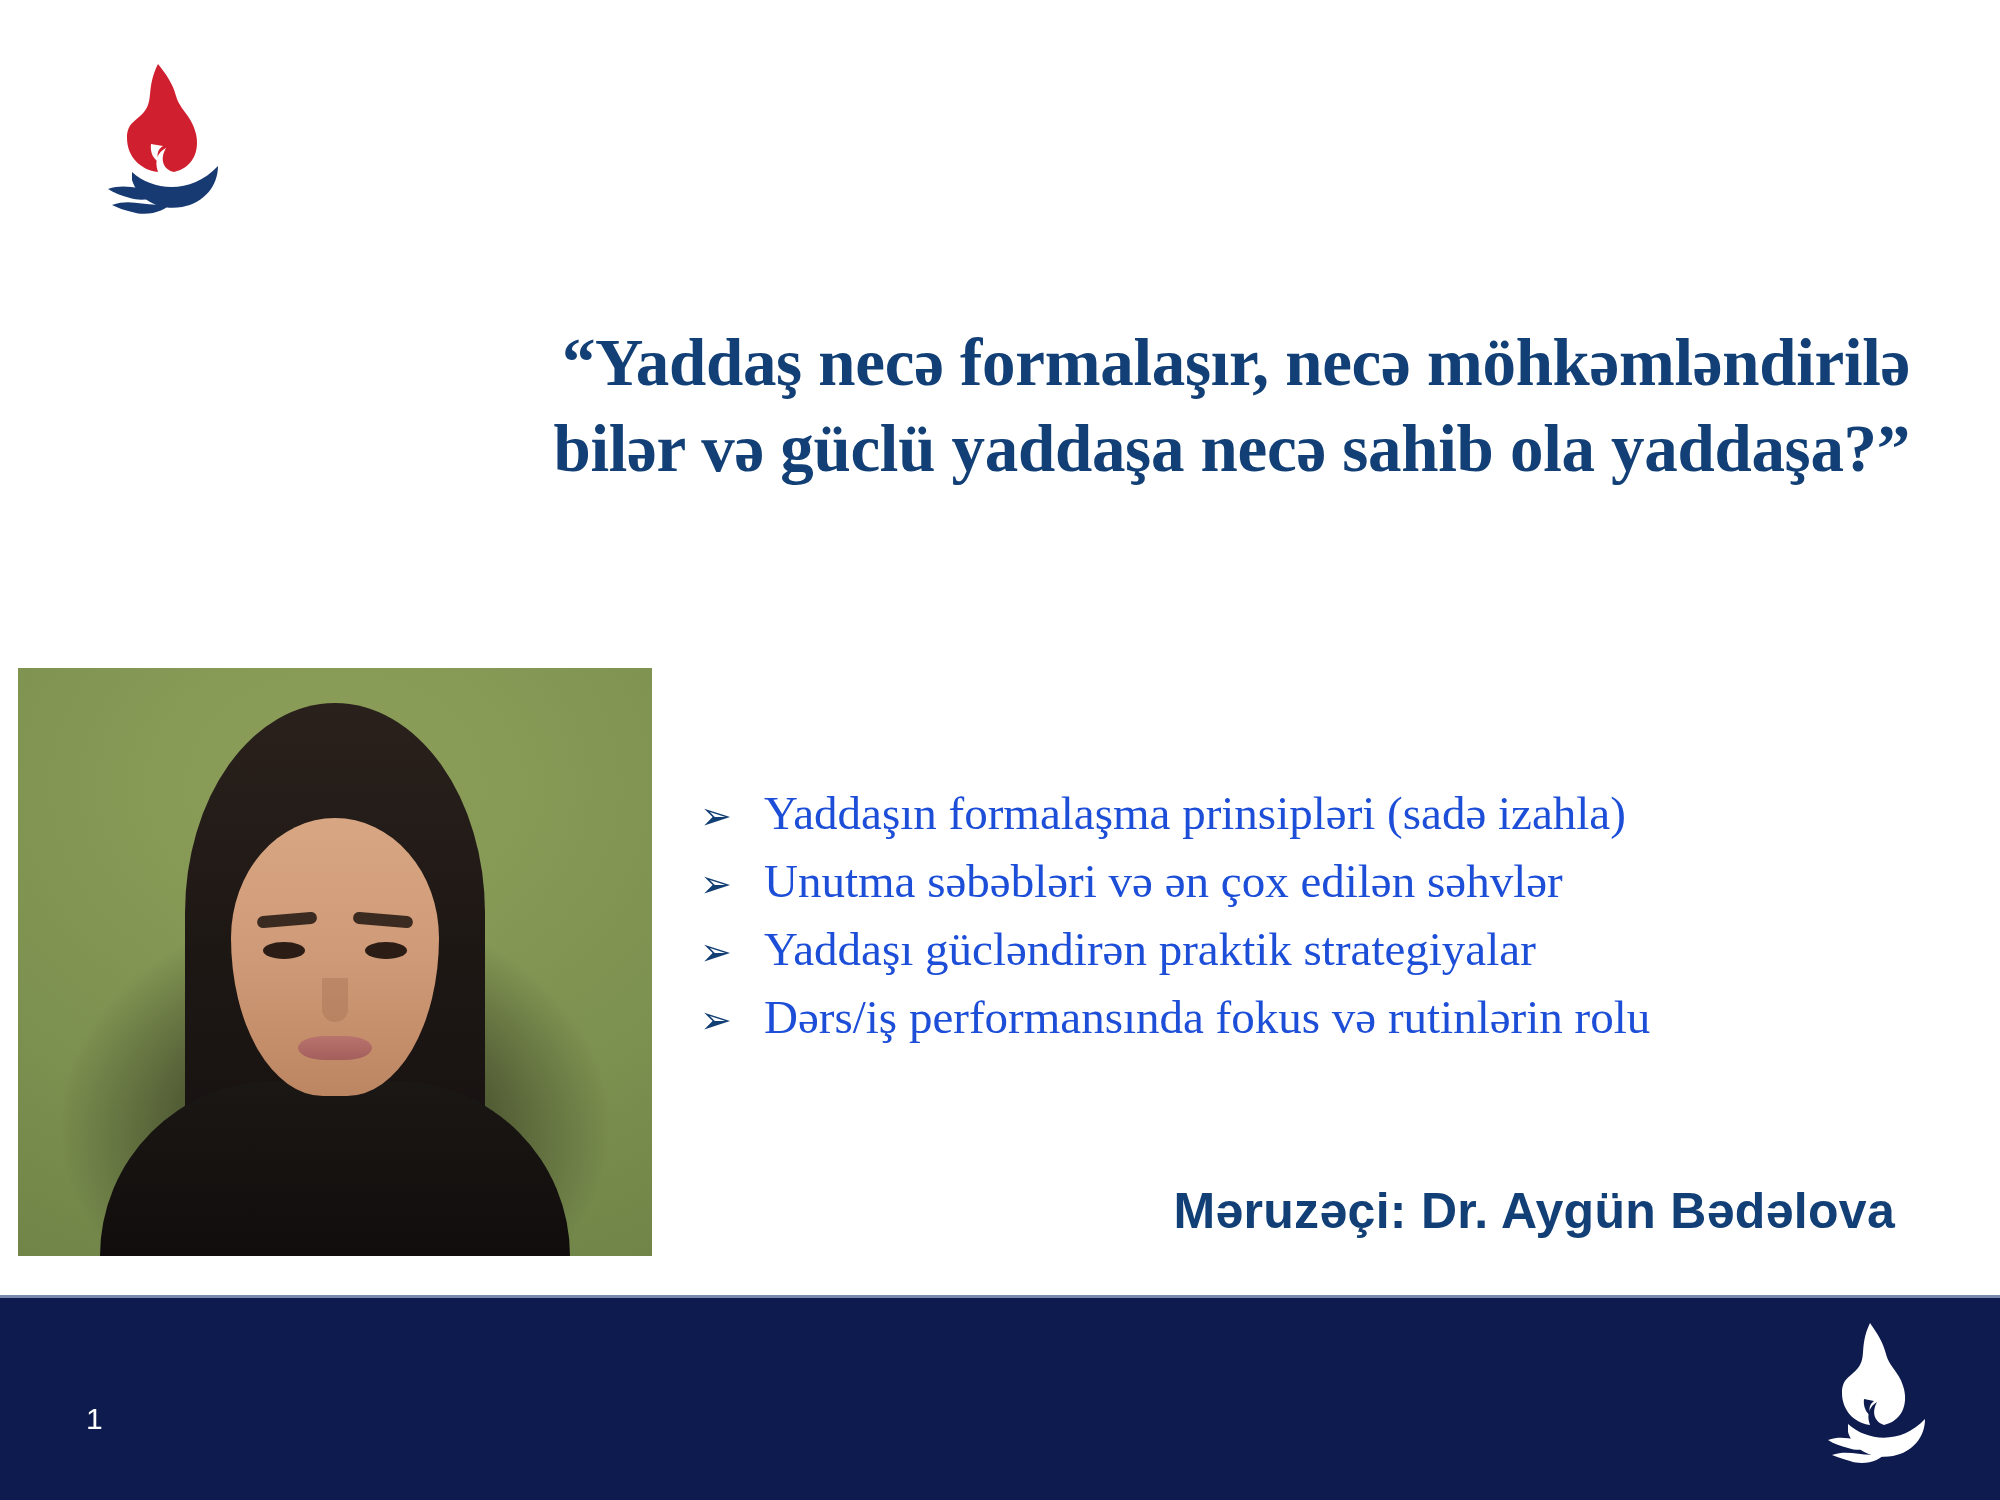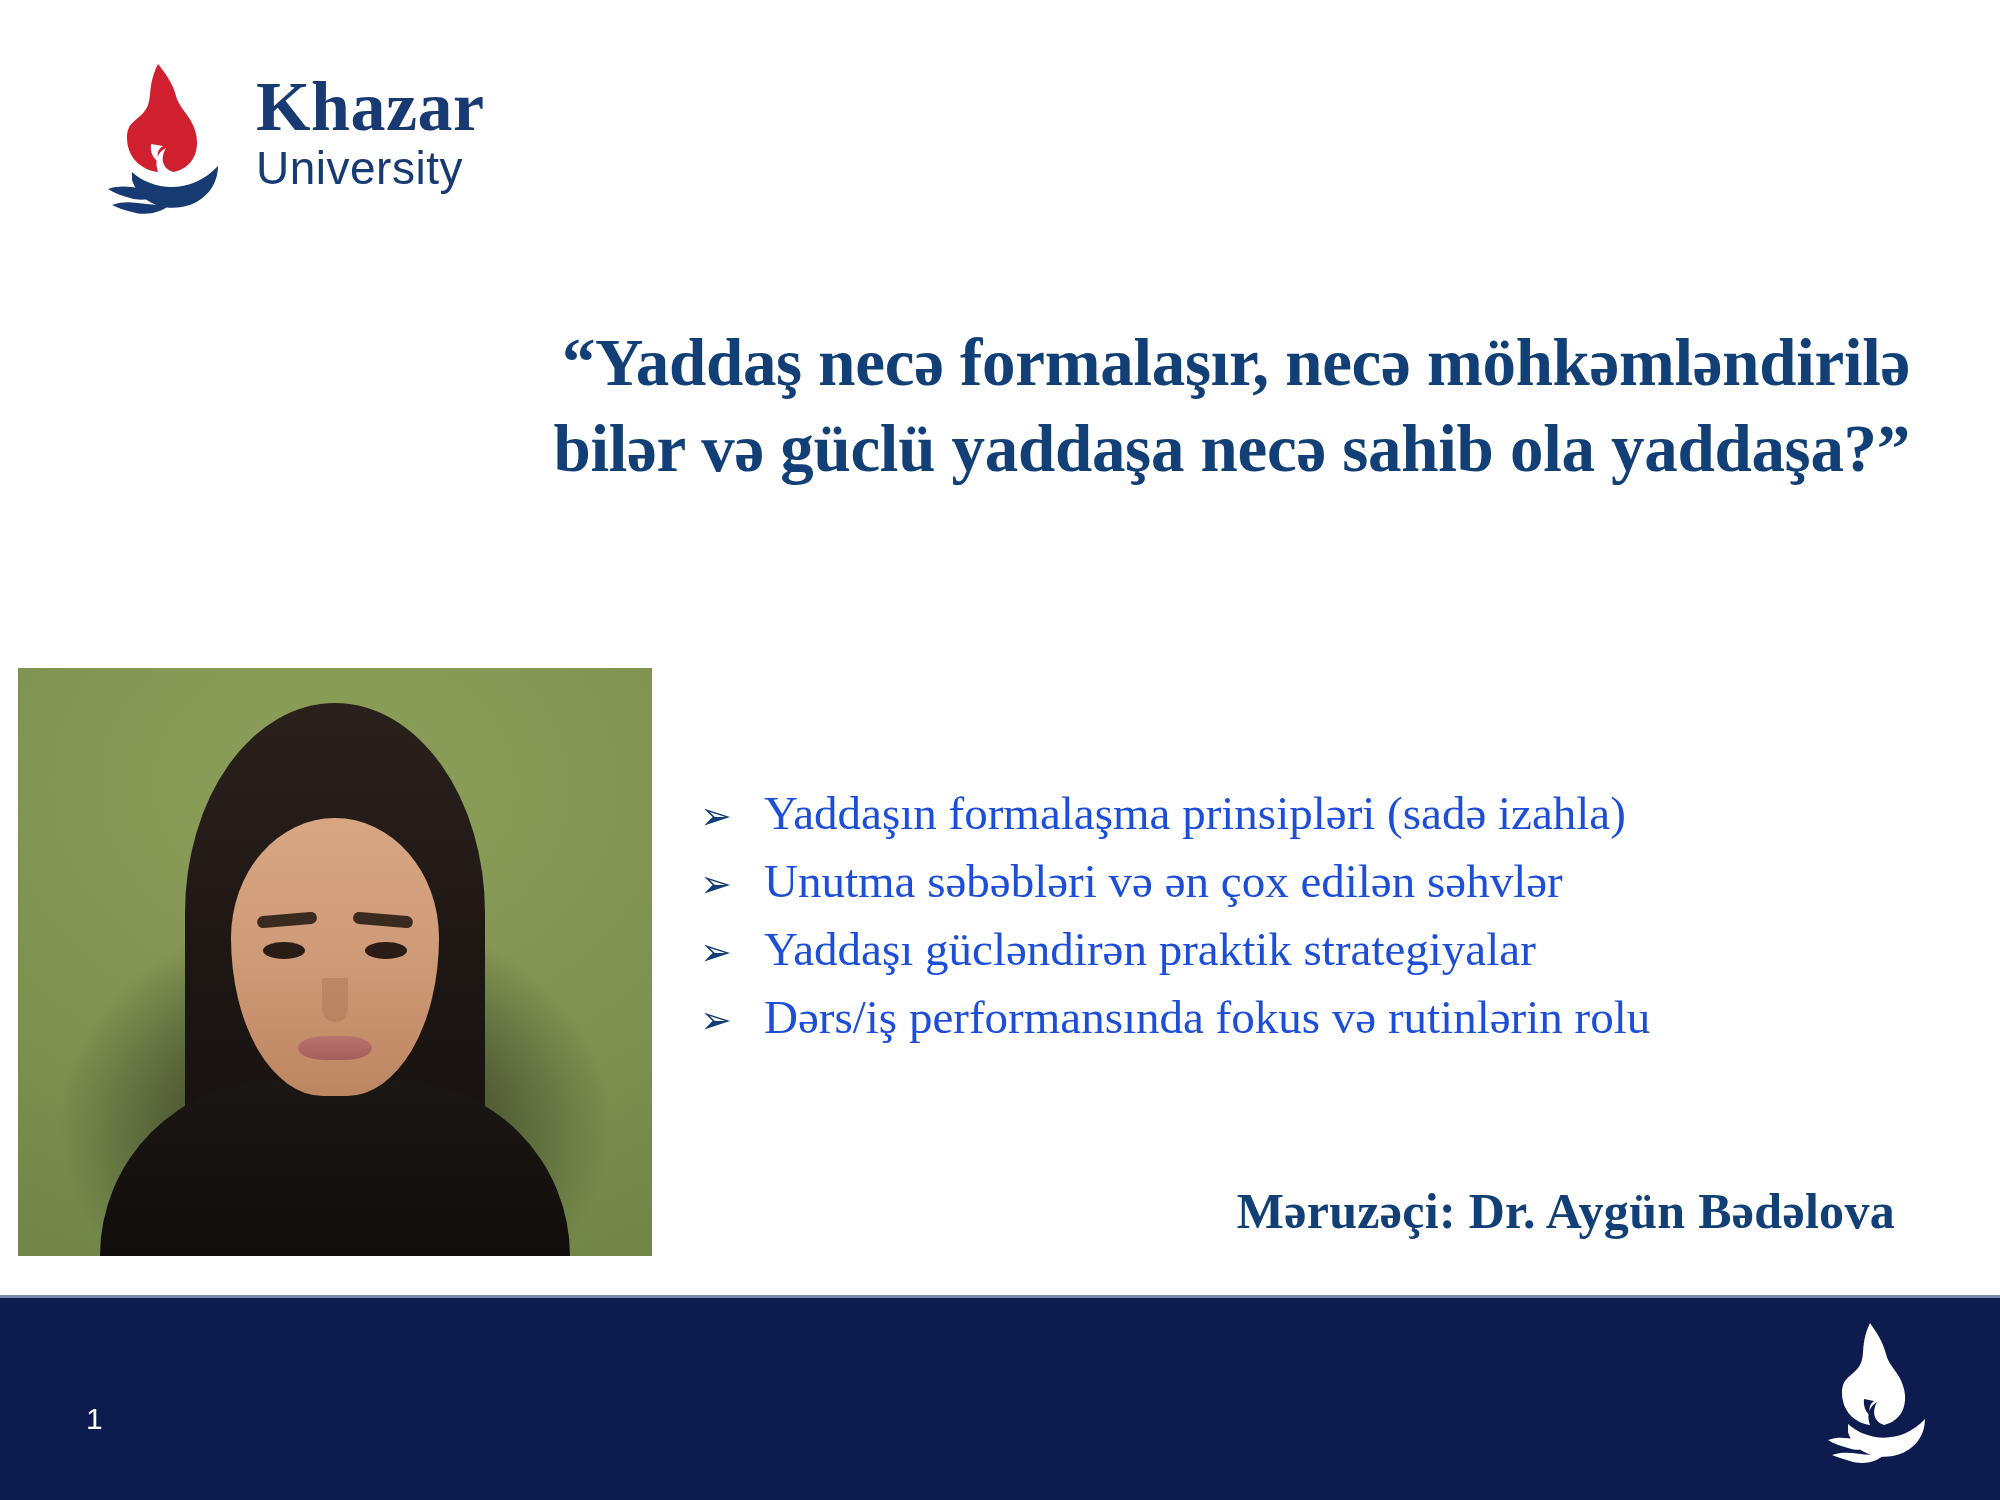--- a/index.html
+++ b/index.html
@@ -180,21 +180,21 @@
     font-size: 47px;
     line-height: 1.32;
     color: #1d4ed8;
   }
 
   
   .presenter {
     position: absolute;
     right: 105px;
     top: 1182px;
-    font-family: Liberation Serif, serif;
+    font-family: Liberation Sans, sans-serif;
     font-weight: 700;
     font-size: 50px;
     color: #124076;
     letter-spacing: 0.3px;
   }
 
   
   .footer-bar {
     position: absolute;
     left: 0;
@@ -227,24 +227,20 @@
 
   <div class="logo-block">
     <div class="logo-mark">
       <svg viewBox="0 0 150 155" width="150" height="155" aria-hidden="true">
         <path d="M62 4 C50 28 58 40 48 52 C41 61 31 62 31 78 C31 96 44 110 62 112 C58 100 62 92 70 88 C63 100 68 110 78 112 C96 108 104 92 100 74 C96 56 84 50 80 36 C77 24 70 14 62 4 Z" fill="#D0202F"></path>
         <path d="M55 84 C54 92 57 99 63 102 C60 94 62 89 67 86 Z" fill="#ffffff"></path>
         <path d="M36 112 C58 132 96 134 122 106 C122 126 108 143 86 147 C62 151 42 139 36 120 Z" fill="#173A73"></path>
         <path d="M12 129 C34 121 52 135 74 127 C68 136 50 143 34 138 C26 136 18 133 12 129 Z" fill="#173A73"></path>
         <path d="M16 145 C38 137 54 150 76 142 C70 151 52 157 36 152 C28 150 22 148 16 145 Z" fill="#173A73"></path>
       </svg>
-    </div>
-    <div class="logo-wordmark">
-      <div class="logo-khazar">Khazar</div>
-      <div class="logo-university">University</div>
     </div>
   </div>
 
   <div class="title">
     <div>“Yaddaş necə formalaşır, necə möhkəmləndirilə</div>
     <div>bilər və güclü yaddaşa necə sahib ola yaddaşa?”</div>
   </div>
 
   <div class="portrait">
     <div class="p-hair"></div>

